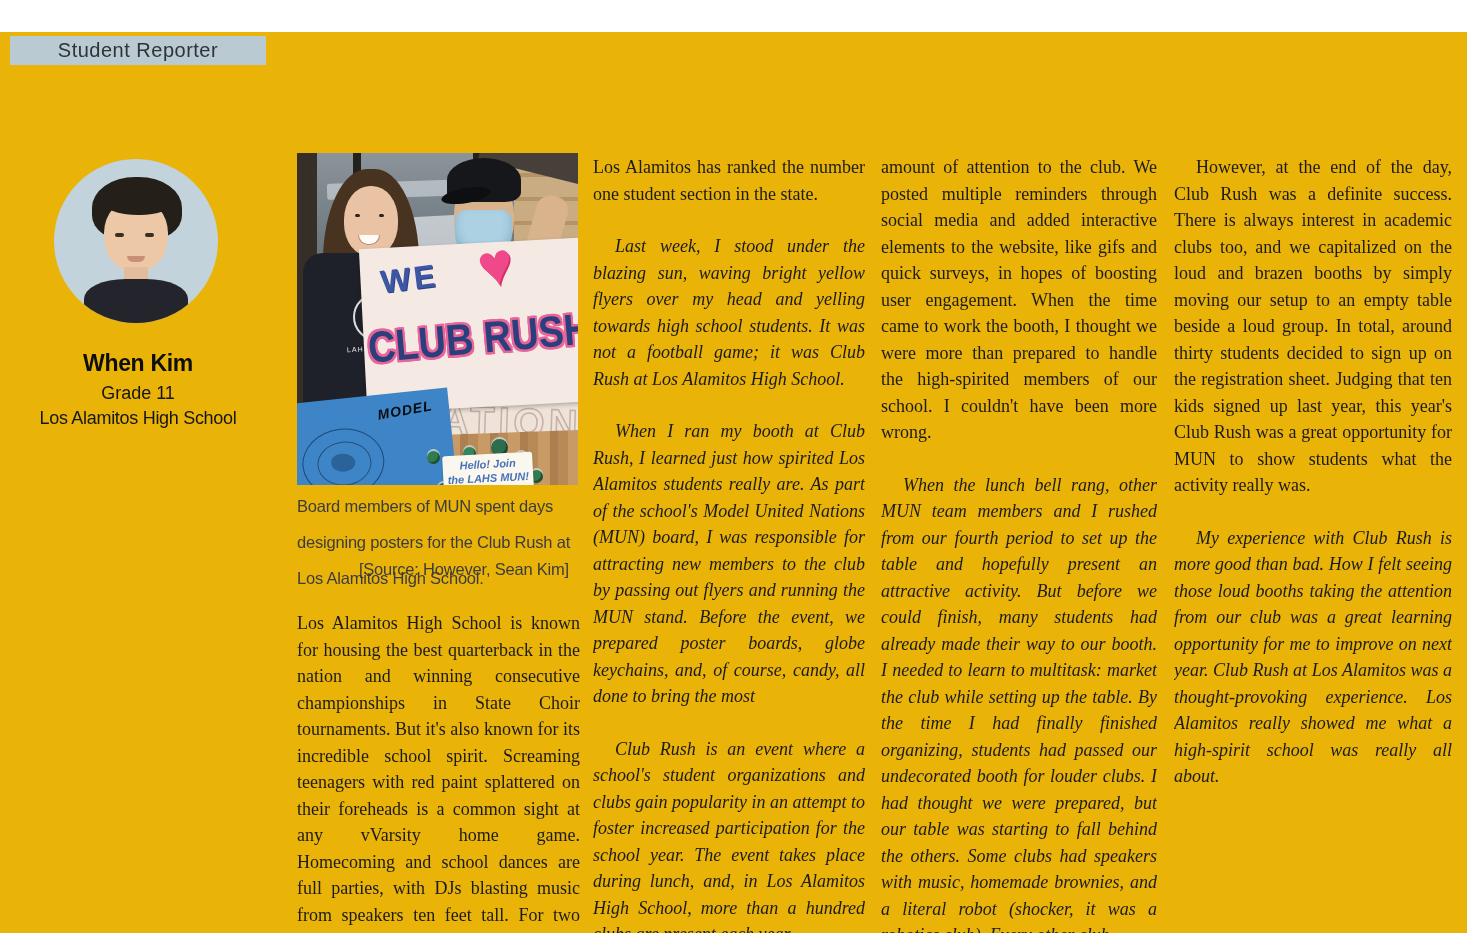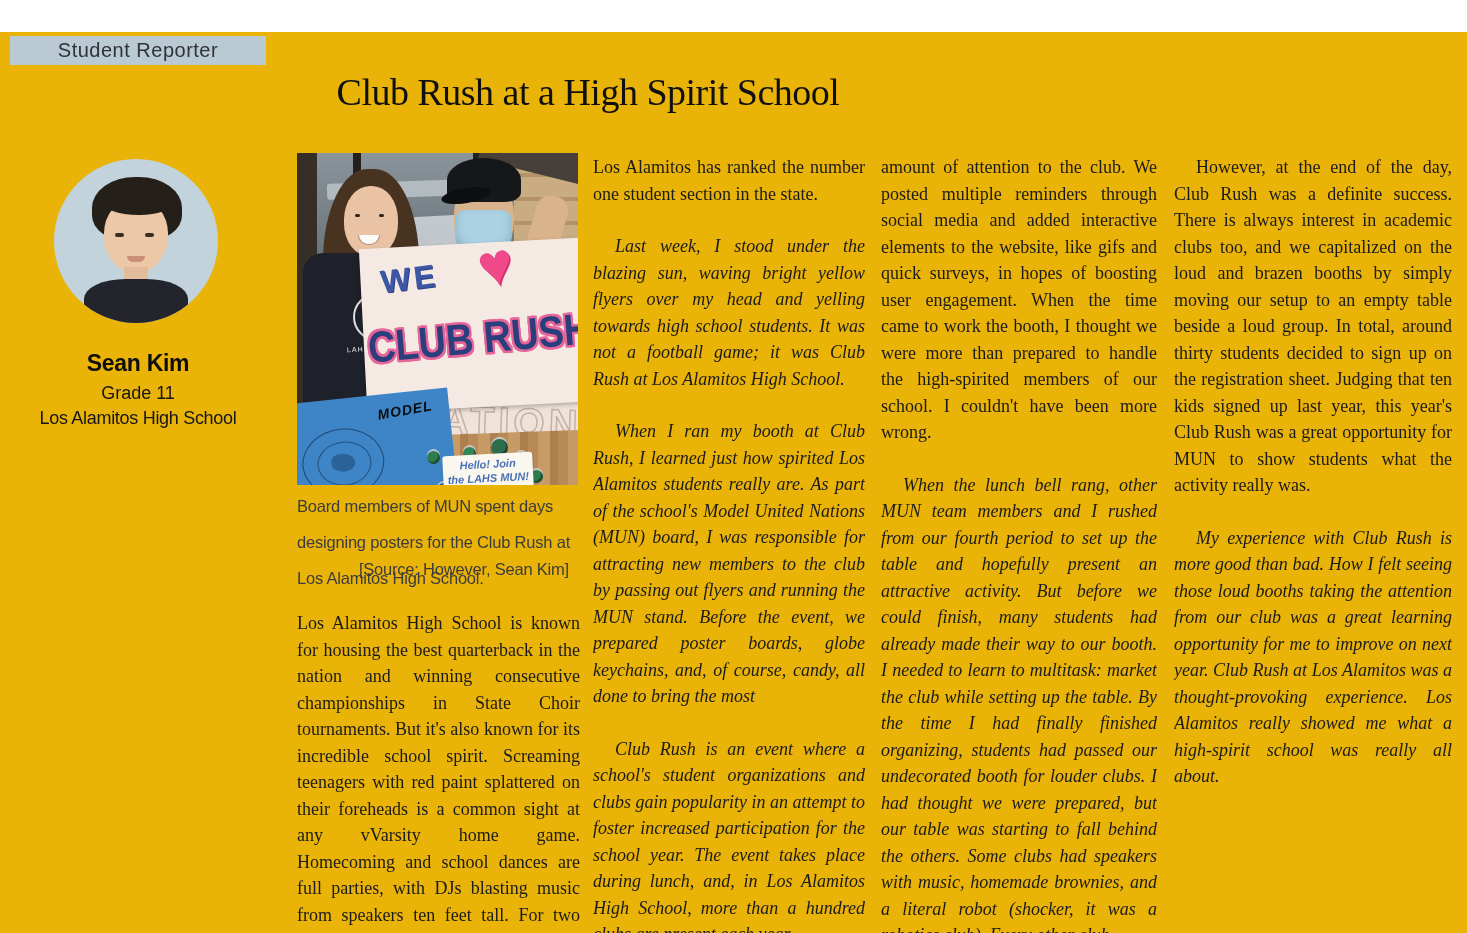--- a/index.html
+++ b/index.html
@@ -111,33 +111,32 @@
   .col3 { left:881px; top:122px; width:276px; height:806px; overflow:hidden; }
   .col4 { left:1174px; top:122px; width:278px; height:806px; overflow:hidden; }
 </style>
 </head>
 <body>
 
 <div class="page">
 
   <div class="kicker">Student Reporter</div>
 
-  <h1 class="title">Club Rush at a High Spirit School</h1>
 
   <div class="avatar">
     <div class="av-hair"></div>
     <div class="av-face"></div>
     <div class="av-fringe"></div>
     <div class="av-eye l"></div>
     <div class="av-eye r"></div>
     <div class="av-mouth"></div>
     <div class="av-neck"></div>
     <div class="av-body"></div>
   </div>
-  <div class="author-name">Sean Kim</div>
+  <div class="author-name">When Kim</div>
   <div class="author-grade">Grade 11</div>
   <div class="author-school">Los Alamitos High School</div>
 
   <div class="photo">
     <div class="ph-frame-left"></div>
     <div class="ph-streak1"></div>
     <div class="ph-streak2"></div>
     <div class="ph-streak3"></div>
     <div class="ph-post1"></div>
     <div class="ph-post2"></div>

